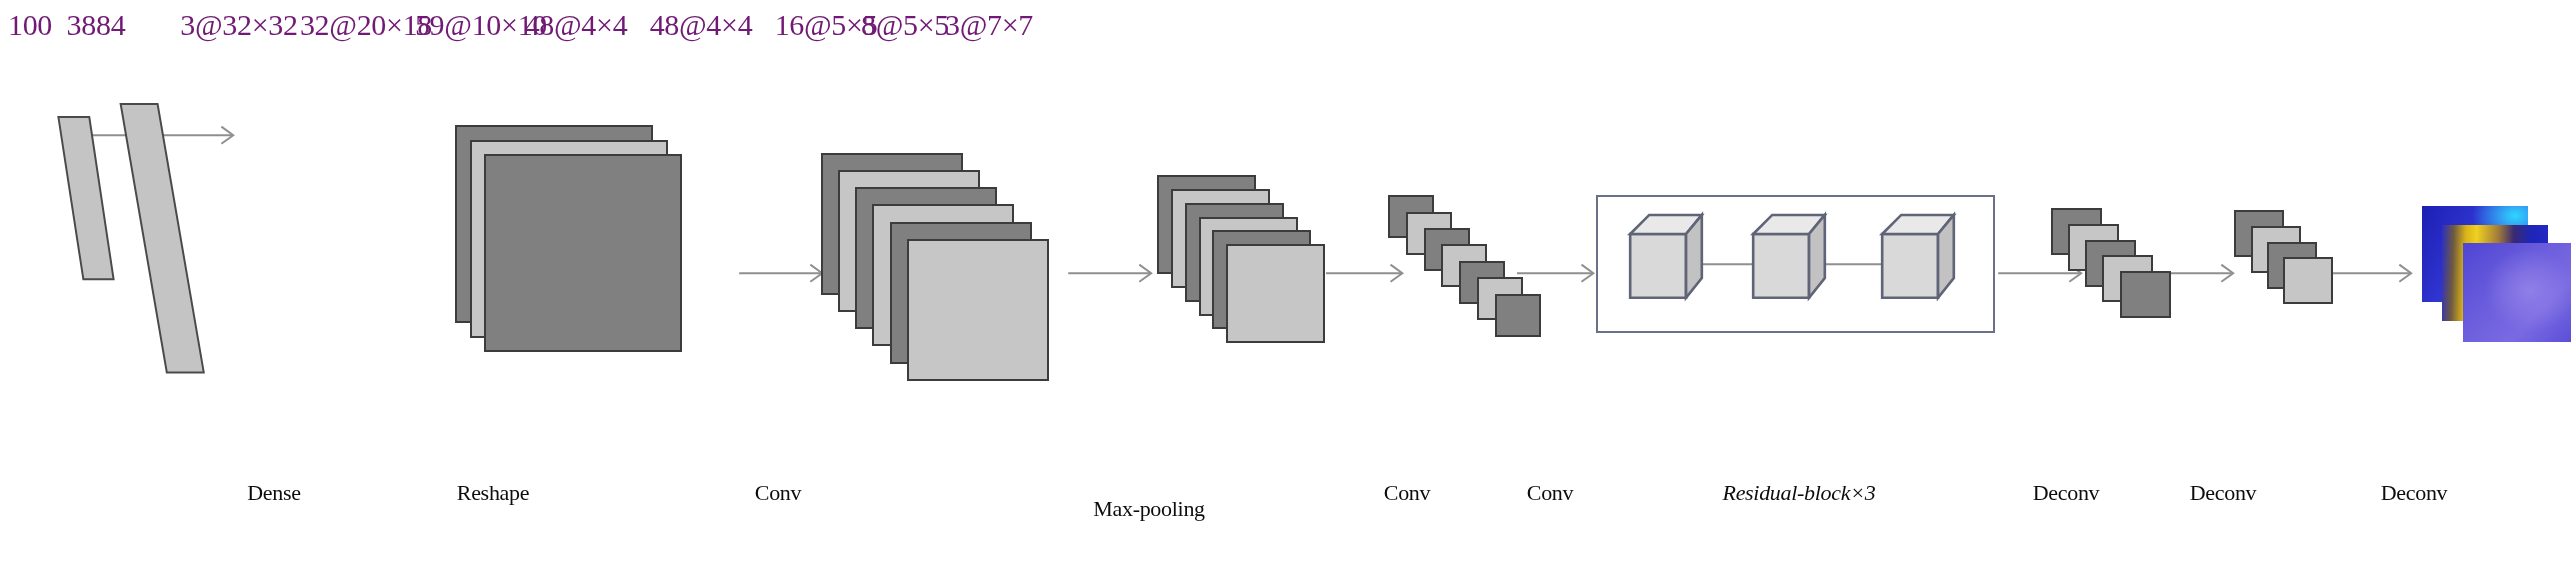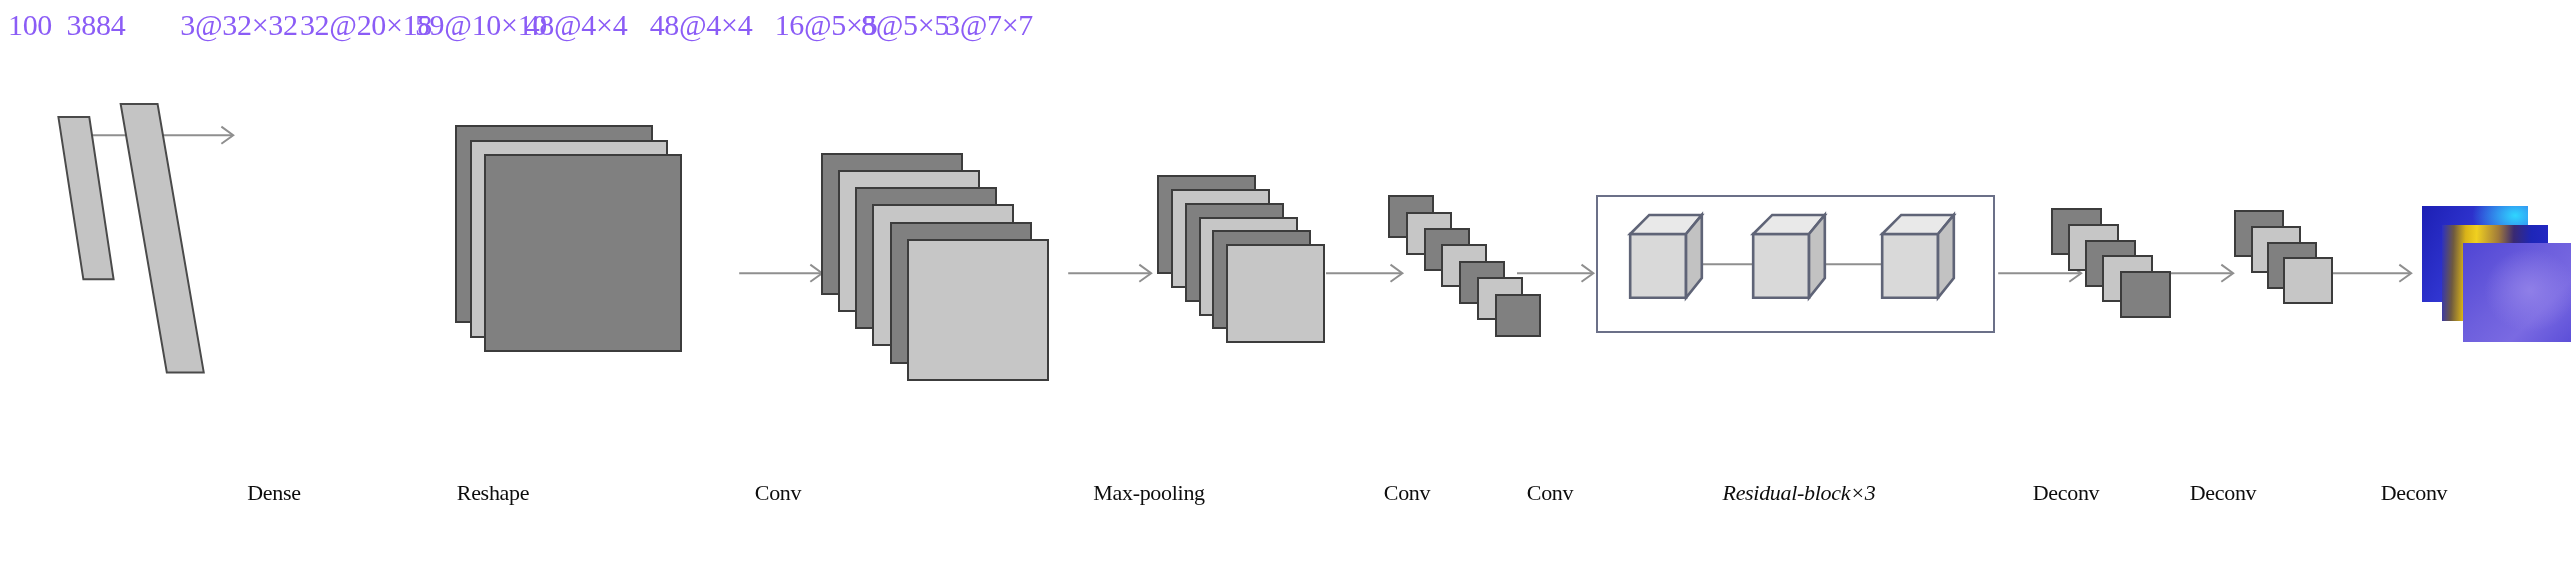--- a/index.html
+++ b/index.html
@@ -13,21 +13,21 @@
     height: 568px;
     background: #ffffff;
     font-family: "Liberation Serif", "DejaVu Serif", serif;
     overflow: hidden;
   }
 
   
   .top-label {
     position: absolute;
     font-size: 30px;
-    color: #8b5cf6;
+    color: #701a75;
     white-space: nowrap;
     letter-spacing: -0.3px;
     transform: translateX(-50%);
     text-align: center;
   }
   .bottom-label {
     position: absolute;
     font-size: 22px;
     color: #0d0d0d;
     white-space: nowrap;
@@ -251,21 +251,21 @@
                   linear-gradient(92deg, #2b2fc4 0%, #6e5a40 11%, #d9b318 22%, #f0d020 32%, #a07a3a 52%, #3a2a72 66%, #1d26b8 82%, #2428c4 100%);"></div>
     <div class="rgbmap" style="left:41px; top:37px; width:108px; height:99px;
                 background:
                   radial-gradient(ellipse 60% 60% at 62% 48%, #8f7fe8 0%, rgba(143,127,232,0) 70%),
                   linear-gradient(135deg, #4f45d4 0%, #6d5fdd 45%, #7a6ae2 70%, #5c4fd8 100%);"></div>
   </div>
 
   <div class="bottom-label" style="left:274px;  top:480px;">Dense</div>
   <div class="bottom-label" style="left:493px;  top:480px;">Reshape</div>
   <div class="bottom-label" style="left:778px; top:480px;">Conv</div>
-  <div class="bottom-label" style="left:1149px; top:480px;">Max-pooling</div>
+  <div class="bottom-label" style="left:1149px; top:496px;">Max-pooling</div>
   <div class="bottom-label" style="left:1407px; top:480px;">Conv</div>
   <div class="bottom-label" style="left:1550px; top:480px;">Conv</div>
   <div class="bottom-label" style="left:1799px; top:480px;font-style:italic;">Residual-block×3</div>
   <div class="bottom-label" style="left:2066px; top:480px;">Deconv</div>
   <div class="bottom-label" style="left:2223px; top:480px;">Deconv</div>
   <div class="bottom-label" style="left:2414px; top:480px;">Deconv</div>
 
 </div>
 
 

